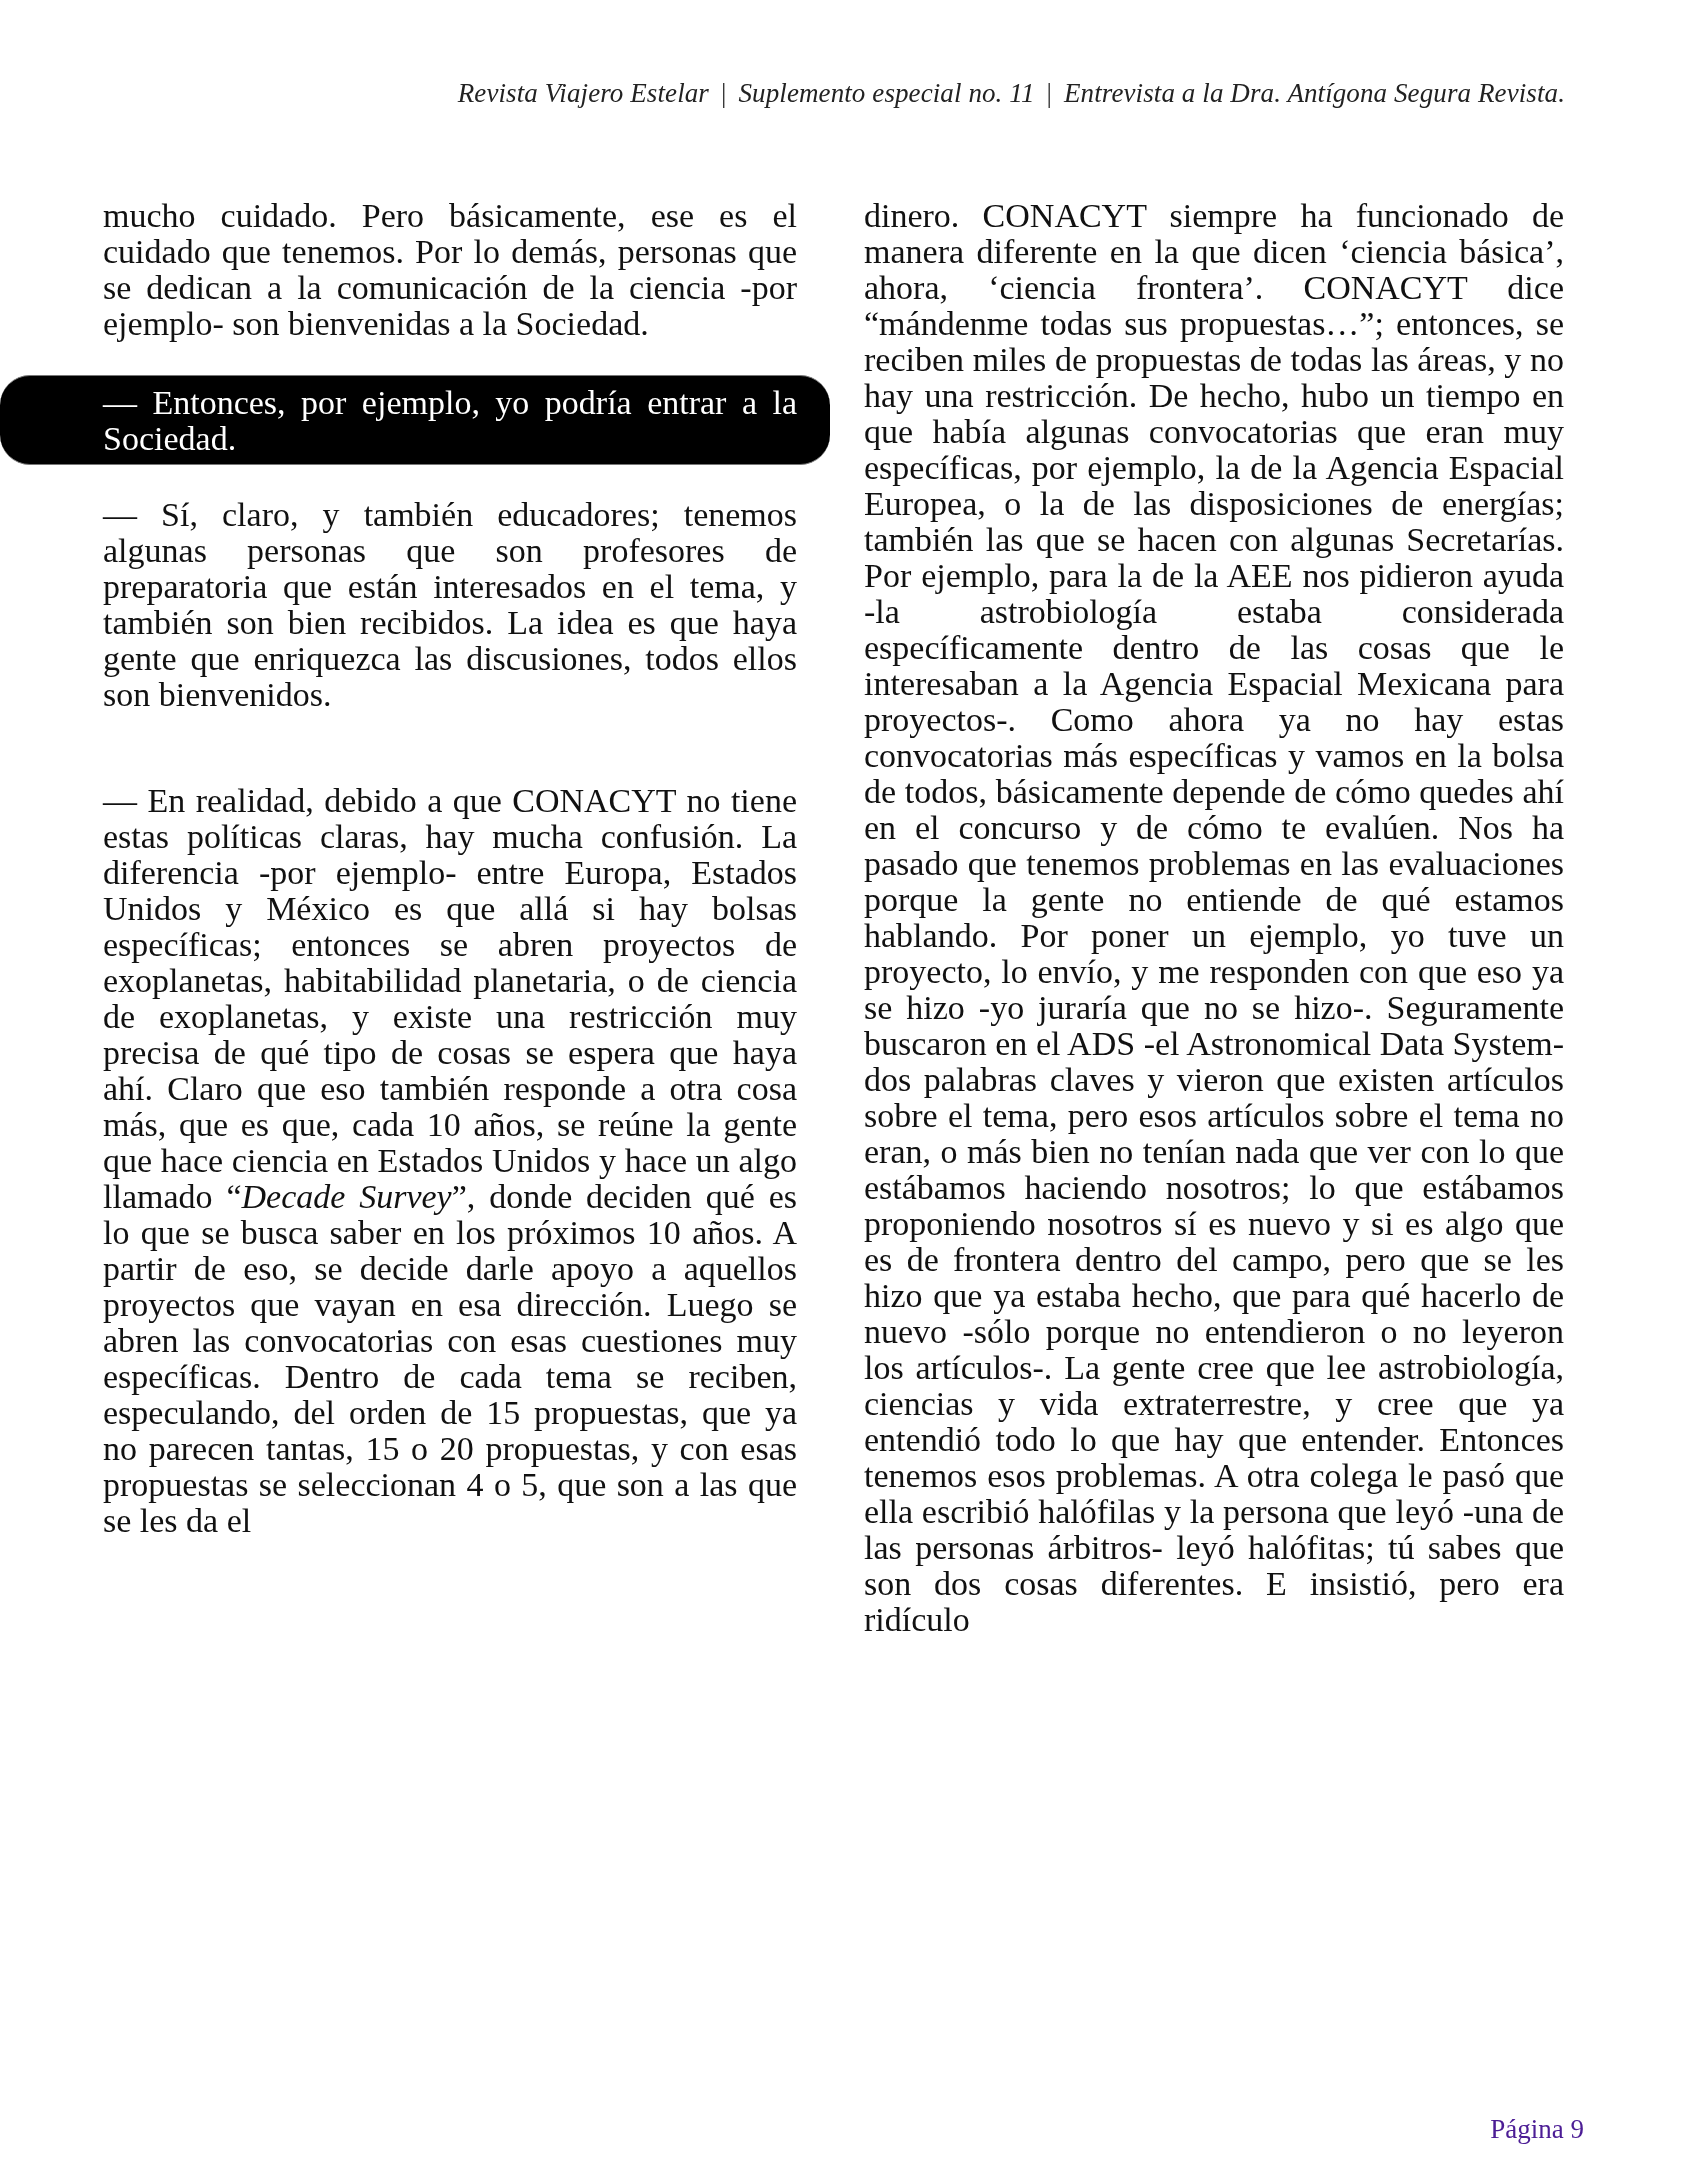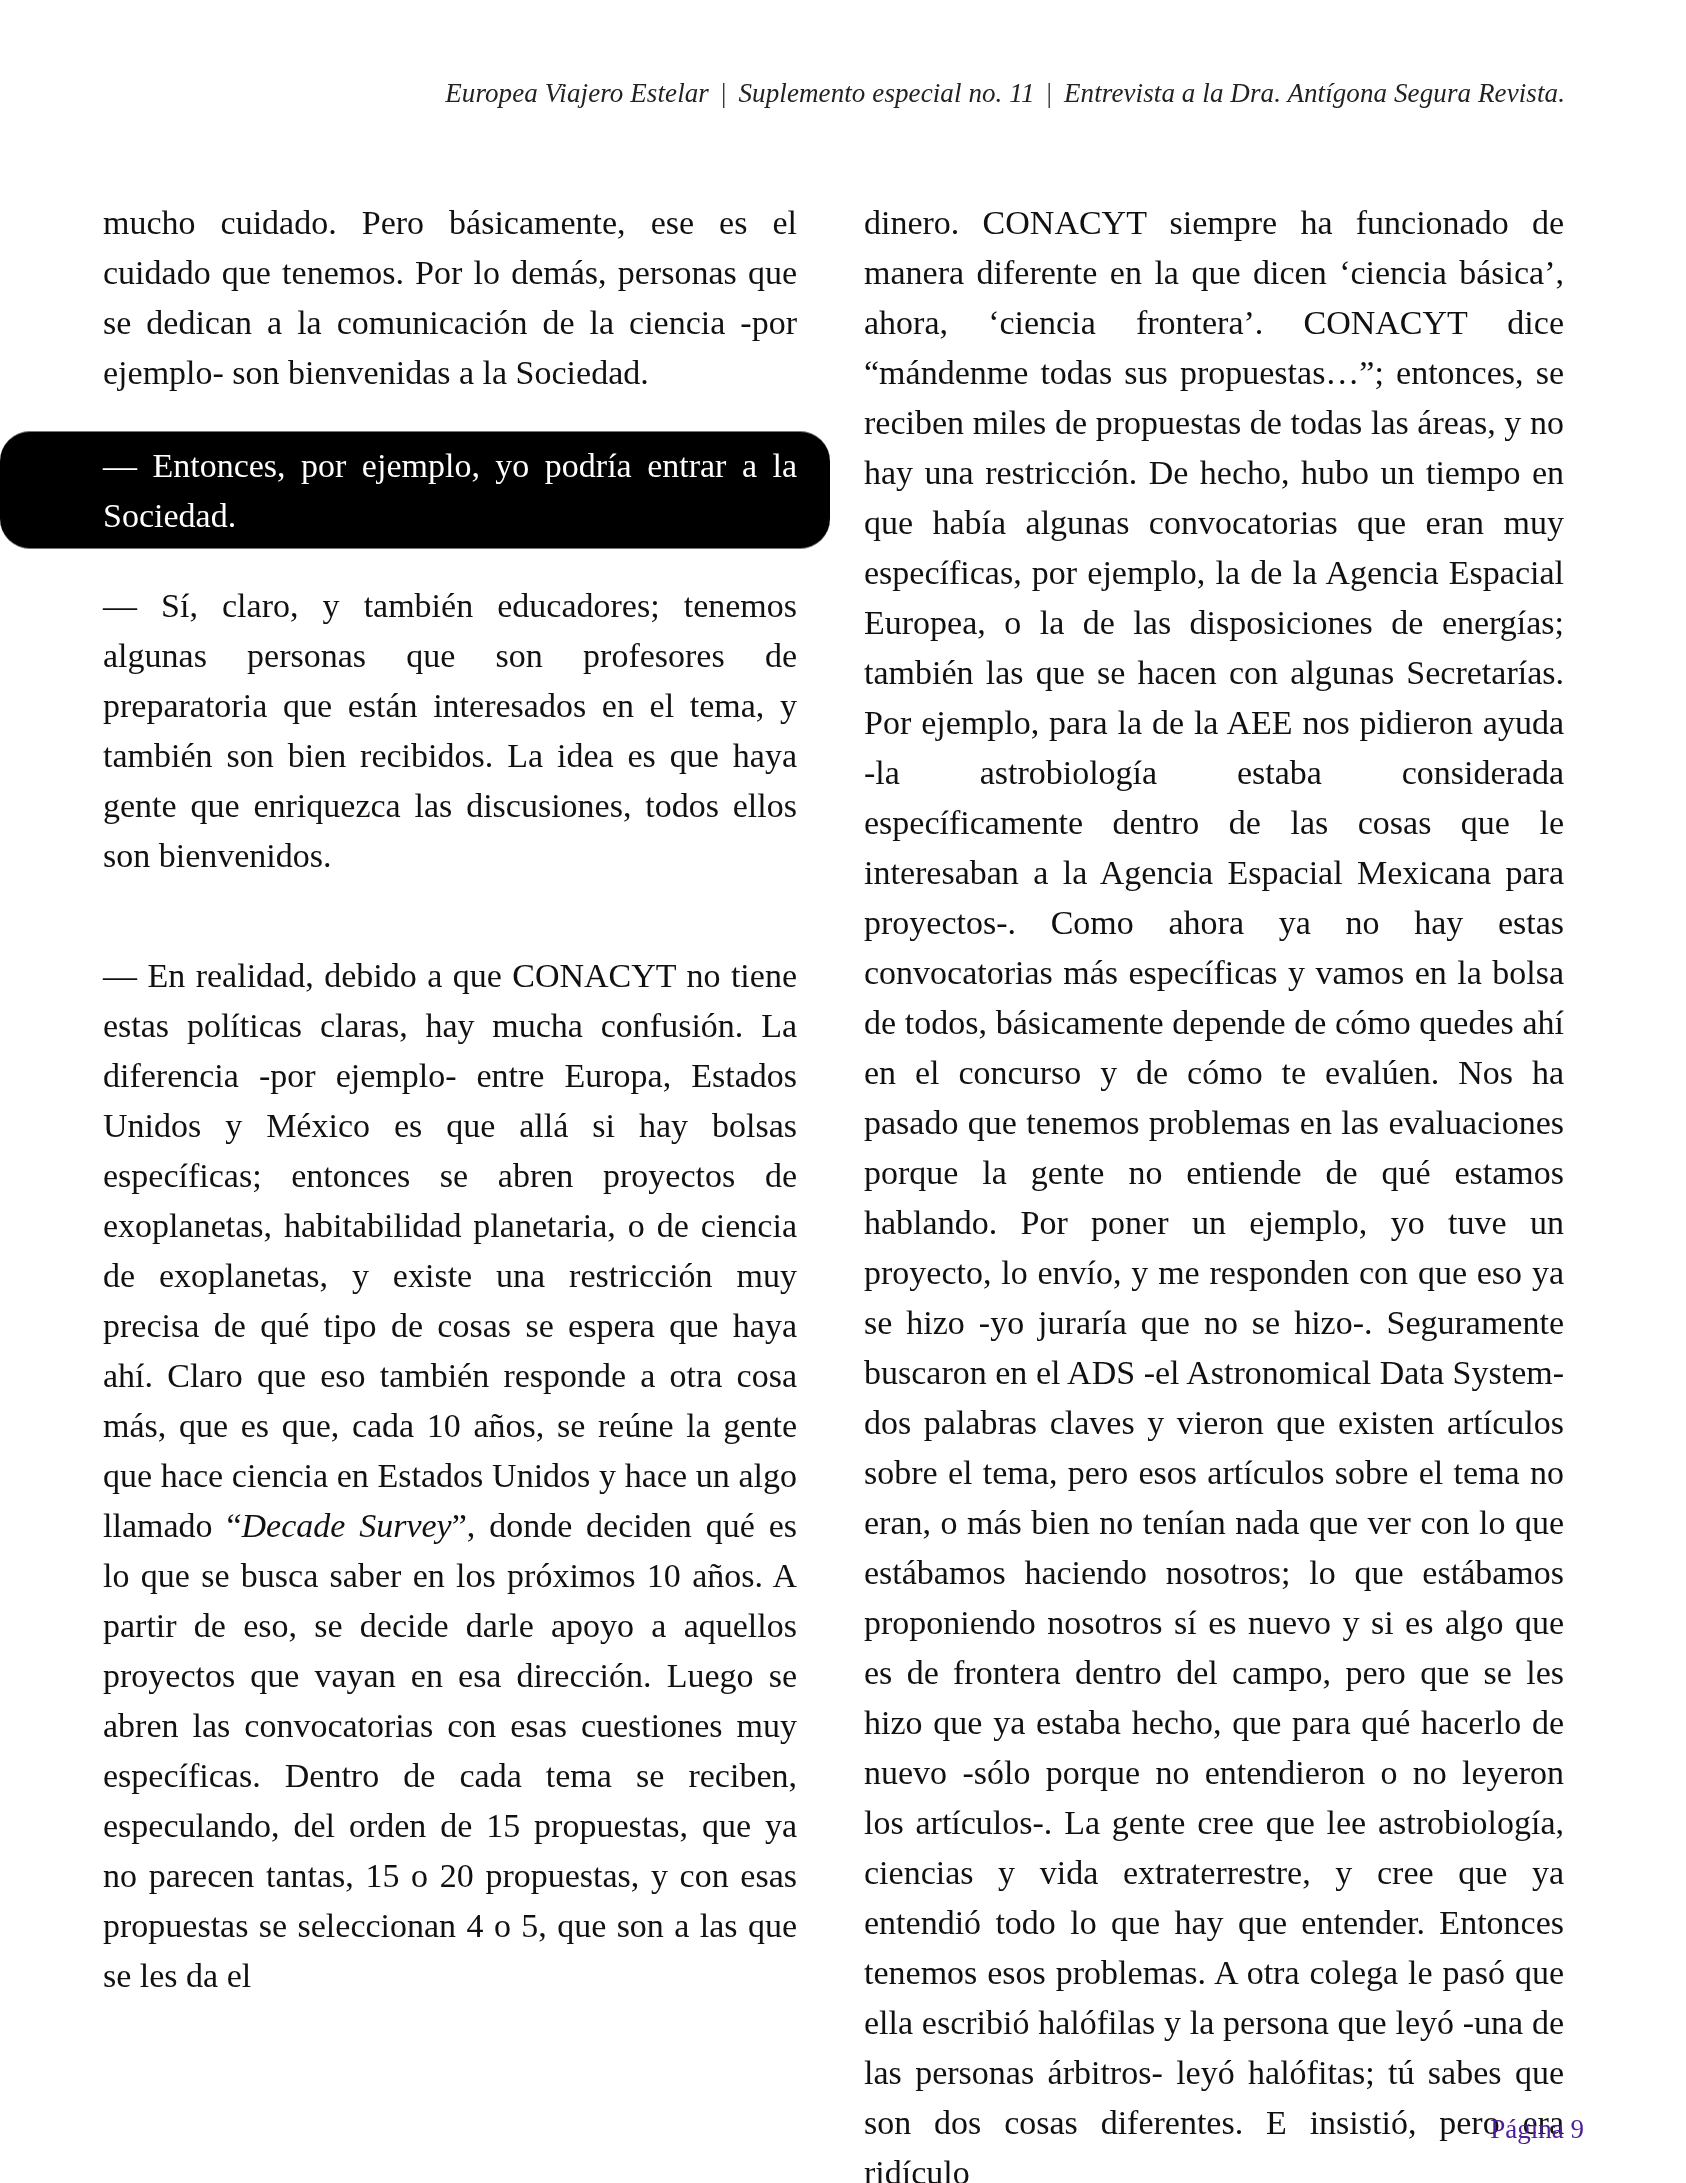--- a/index.html
+++ b/index.html
@@ -6,21 +6,21 @@
   body { width: 1687px; height: 2183px; position: relative; overflow: hidden;
          font-family: "Liberation Serif", "DejaVu Serif", serif; color: #111; }
   .running-header {
     position: absolute; top: 78px; right: 122px;
     font-style: italic; font-size: 27px; color: #222; white-space: nowrap;
     letter-spacing: 0.1px;
   }
   .running-header .sep { display: inline-block; margin: 0 12px; font-style: normal; color: #333; }
   .col {
     position: absolute; top: 198px;
-    font-size: 34px; line-height: 50px; text-align: justify;
+    font-size: 34px; line-height: 36px; text-align: justify;
     text-justify: inter-word; hyphens: none;
   }
   .col-left { left: 103px; width: 694px; }
   .col-right { left: 864px; width: 700px; }
   .col p { margin: 0; }
   .qbox {
     position: relative; margin-left: -103px; width: 830px;
     background: #000; color: #fff; box-sizing: border-box;
     padding: 8.6px 33px 7.3px 103px;
     border-top: 1.3px solid #777; border-bottom: 1.3px solid #777; border-radius: 30px;
@@ -30,21 +30,21 @@
   em { }
   .page-number {
     position: absolute; top: 2114px; right: 103px;
     font-size: 27px; color: #4c1d95;
   }
 </style>
 </head>
 <body>
 
 <div class="running-header">
-  <span>Europea Viajero Estelar</span><span class="sep">|</span><span>Suplemento especial no. 11</span><span class="sep">|</span><span>Entrevista a la Dra. Antígona Segura Revista.</span>
+  <span>Revista Viajero Estelar</span><span class="sep">|</span><span>Suplemento especial no. 11</span><span class="sep">|</span><span>Entrevista a la Dra. Antígona Segura Revista.</span>
 </div>
 
 <div class="col col-left">
   <p>mucho cuidado. Pero básicamente, ese es el cuidado que tenemos. Por lo demás, personas que se dedican a la comunicación de la ciencia -por ejemplo- son bienvenidas a la Sociedad.</p>
   <div style="height:33px"></div>
   <div class="qbox">
     <p class="last-line-left">— Entonces, por ejemplo, yo podría entrar a la Sociedad.</p>
   </div>
   <div style="height:32px"></div>
   <p>— Sí, claro, y también educadores; tenemos algunas personas que son profesores de preparatoria que están interesados en el tema, y también son bien recibidos. La idea es que haya gente que enriquezca las discusiones, todos ellos son bienvenidos.</p>

